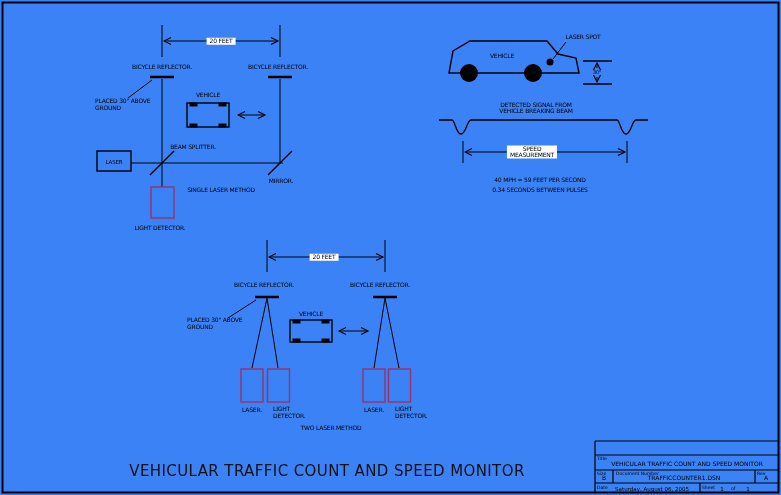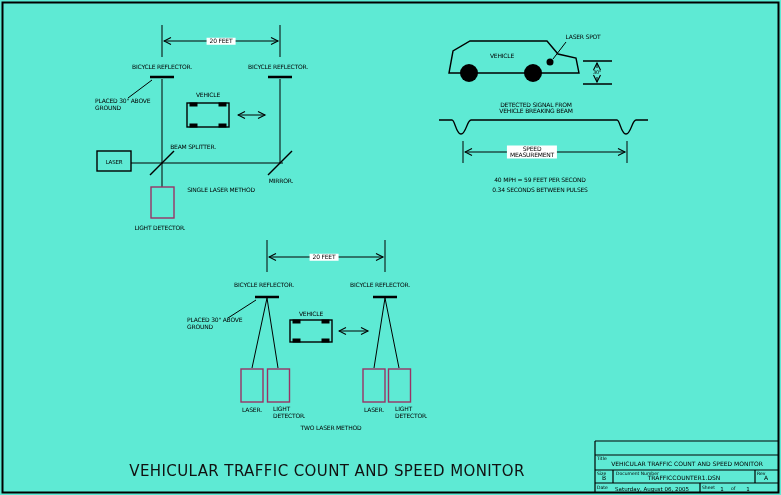--- a/index.html
+++ b/index.html
@@ -1,17 +1,17 @@
 <!DOCTYPE html>
 <html><head>
 <meta charset="utf-8">
 <style>
   html,body{margin:0;padding:0;background:#fff;}
   #canvas{
-    position:relative;width:781px;height:495px;background:#5eead4;
+    position:relative;width:781px;height:495px;background:#3b82f6;
     font-family:"DejaVu Sans",sans-serif;color:#000;overflow:hidden;
   }
   #linework{position:absolute;left:0;top:0;}
   .lbl{position:absolute;font-size:6px;line-height:6.5px;white-space:nowrap;color:#000;letter-spacing:-0.2px;}
   .c{transform:translate(-50%,-50%);text-align:center;}
   .bg{background:#ffffff;padding:0 3px;}
   .f5{font-size:5px;line-height:5.5px;}
   .f55{font-size:5.5px;line-height:6px;}
   .tb-lab{position:absolute;font-size:4.5px;line-height:5px;white-space:nowrap;color:#000;}
   .tb-val{position:absolute;font-size:6px;line-height:6.5px;white-space:nowrap;color:#000;}

